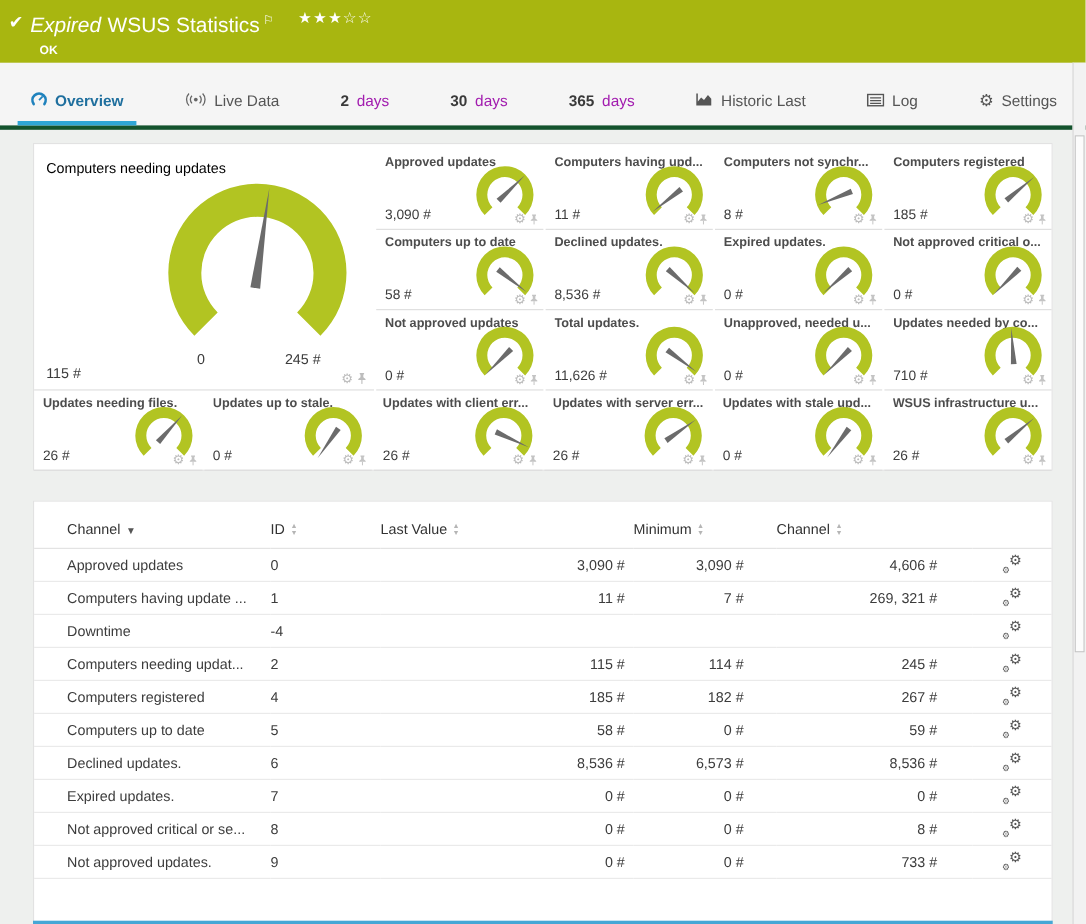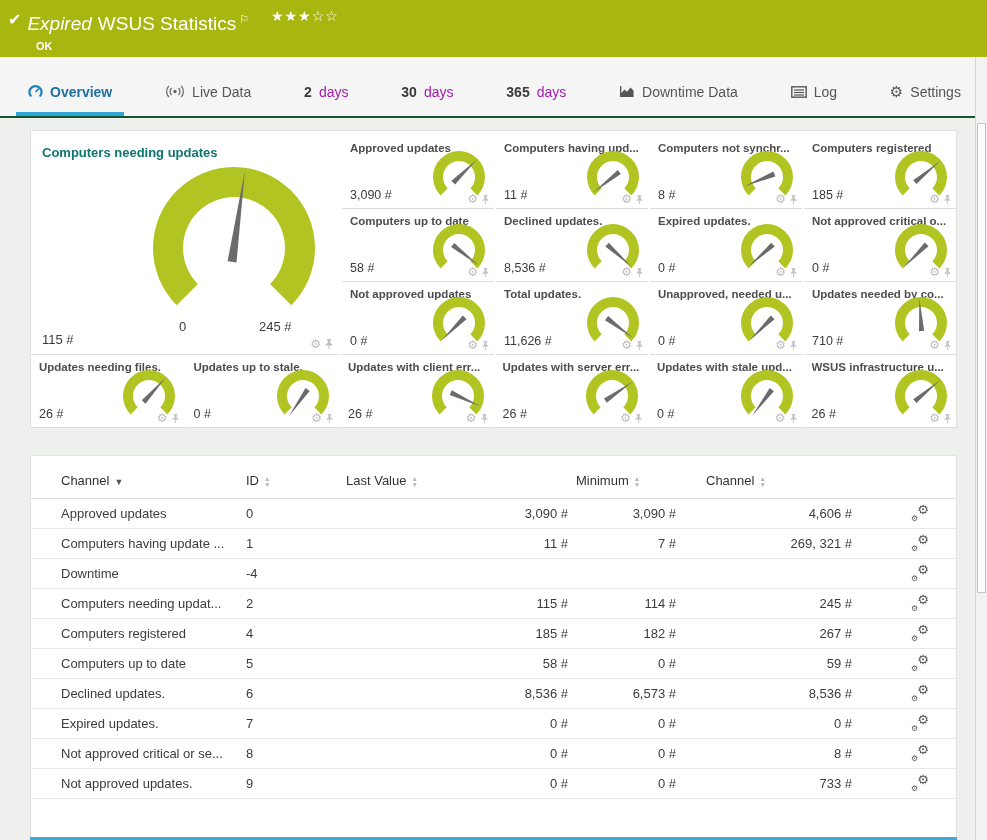--- a/index.html
+++ b/index.html
@@ -11,38 +11,38 @@
   .hdr-row { display: flex; align-items: flex-start; }
   .hdr-check { font-size: 16px; font-weight: bold; margin: 4px 6px 0 0; }
   .hdr-title { font-size: 19px; line-height: 26px; white-space: nowrap; }
   .hdr-title .sensor-word { font-style: italic; margin-right: 6px; }
   .hdr-flag { font-size: 11px; vertical-align: super; margin-left: 3px; }
   .hdr-stars { font-size: 14px; letter-spacing: 1px; margin: 2px 0 0 22px; }
   .hdr-status { font-size: 11px; font-weight: bold; margin: 3px 0 0 28px; }
 
   
   .tabbar { display: flex; align-items: stretch; height: 61px; background: #f5f5f5;
-            border-bottom: 2px solid #14532d; padding: 0 14px 0 16px; justify-content: space-between; }
+            border-bottom: 4px solid #14532d; padding: 0 14px 0 16px; justify-content: space-between; }
   .tab { display: flex; align-items: center; gap: 7px; padding: 0 12px; cursor: pointer;
          font-size: 14px; color: #555; white-space: nowrap; border-bottom: 4px solid transparent; padding-top: 14px; }
   .tab .num { font-weight: bold; color: #3a3a3a; }
   .tab .word { color: #a21caf; }
   .tab.active { border-bottom-color: #2fa6d6; color: #1f6f9e; font-weight: bold; }
   .tab .ticon { display: inline-flex; align-items: center; }
   .tab svg { display: block; }
 
   
   .panel { position: absolute; left: 30px; width: 927px; background: #fff; border: 1px solid #e2e2e2; }
   .panel.gauges { top: 130px; height: 298px; padding-top: 5px; }
   .panel.chantable { top: 455px; height: 390px; padding-top: 8px; }
 
   
   .g-top { display: flex; }
   .big-tile { position: relative; width: 309px; height: 219px; border-bottom: 1px solid #ddd; margin-right: 2px; }
-  .big-name { position: absolute; top: 9px; left: 11px; font-size: 13px; font-weight: bold; color: #0f766e; }
+  .big-name { position: absolute; top: 9px; left: 11px; font-size: 13px; font-weight: normal; color: #000000; }
   .big-svg { position: absolute; left: 0; top: 20px; }
   .big-min { position: absolute; left: 148px; top: 183px; font-size: 13px; color: #3c3c3c; }
   .big-max { position: absolute; left: 228px; top: 183px; font-size: 13px; color: #3c3c3c; }
   .big-val { position: absolute; left: 11px; bottom: 7px; font-size: 13px; color: #3c3c3c; }
   .big-icons { position: absolute; right: 6px; bottom: 4px; }
 
   .small-grid { flex: 1; display: grid; grid-template-columns: repeat(4, 1fr); grid-auto-rows: 73px; column-gap: 2px; }
   .bottom-grid { display: grid; grid-template-columns: repeat(6, 1fr); grid-auto-rows: 73px; column-gap: 2px; }
   .tile { position: relative; border-bottom: 1px solid #ddd; overflow: hidden; }
   .t-name { position: absolute; top: 6px; left: 8px; right: 2px; font-size: 11.5px; font-weight: bold;
@@ -131,21 +131,21 @@
     <div class="tab">
       <span class="num">365</span>
       <span class="word">days</span>
     </div>
     <div class="tab">
       <span class="ticon">
         <svg width="16" height="13" viewBox="0 0 16 13">
             <path d="M1 12 V1 h1.4 v7.2 l3-3.6 2.6 2.2 3.6-4.4 3 3.4 V12 Z" fill="#555"></path>
           </svg>
       </span>
-      <span>Downtime Data</span>
+      <span>Historic Last</span>
     </div>
     <div class="tab">
       <span class="ticon">
         <svg width="16" height="12" viewBox="0 0 16 12">
             <rect x="0.8" y="0.8" width="14.4" height="10.4" fill="none" stroke="#555" stroke-width="1.4"></rect>
             <line x1="3" y1="4" x2="13" y2="4" stroke="#555" stroke-width="1.2"></line>
             <line x1="3" y1="6.5" x2="13" y2="6.5" stroke="#555" stroke-width="1.2"></line>
             <line x1="3" y1="9" x2="13" y2="9" stroke="#555" stroke-width="1.2"></line>
           </svg>
       </span>

